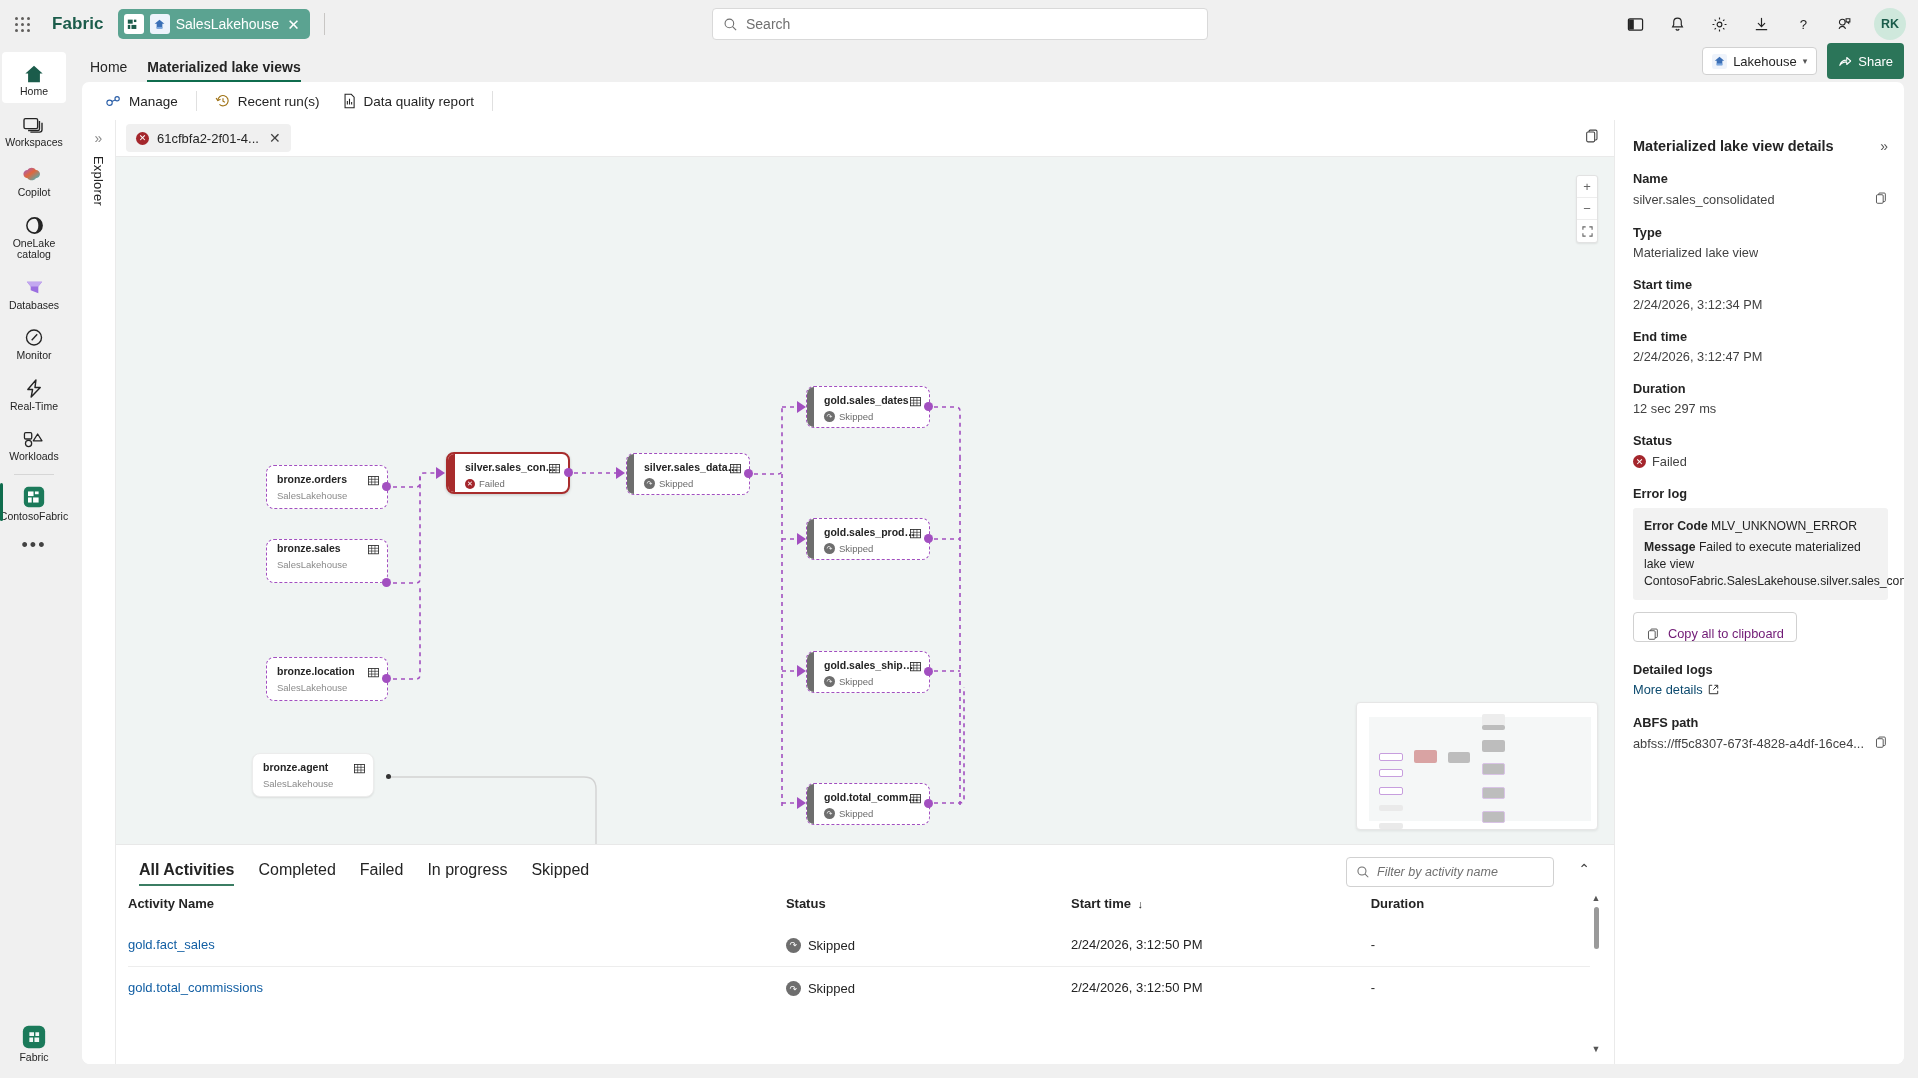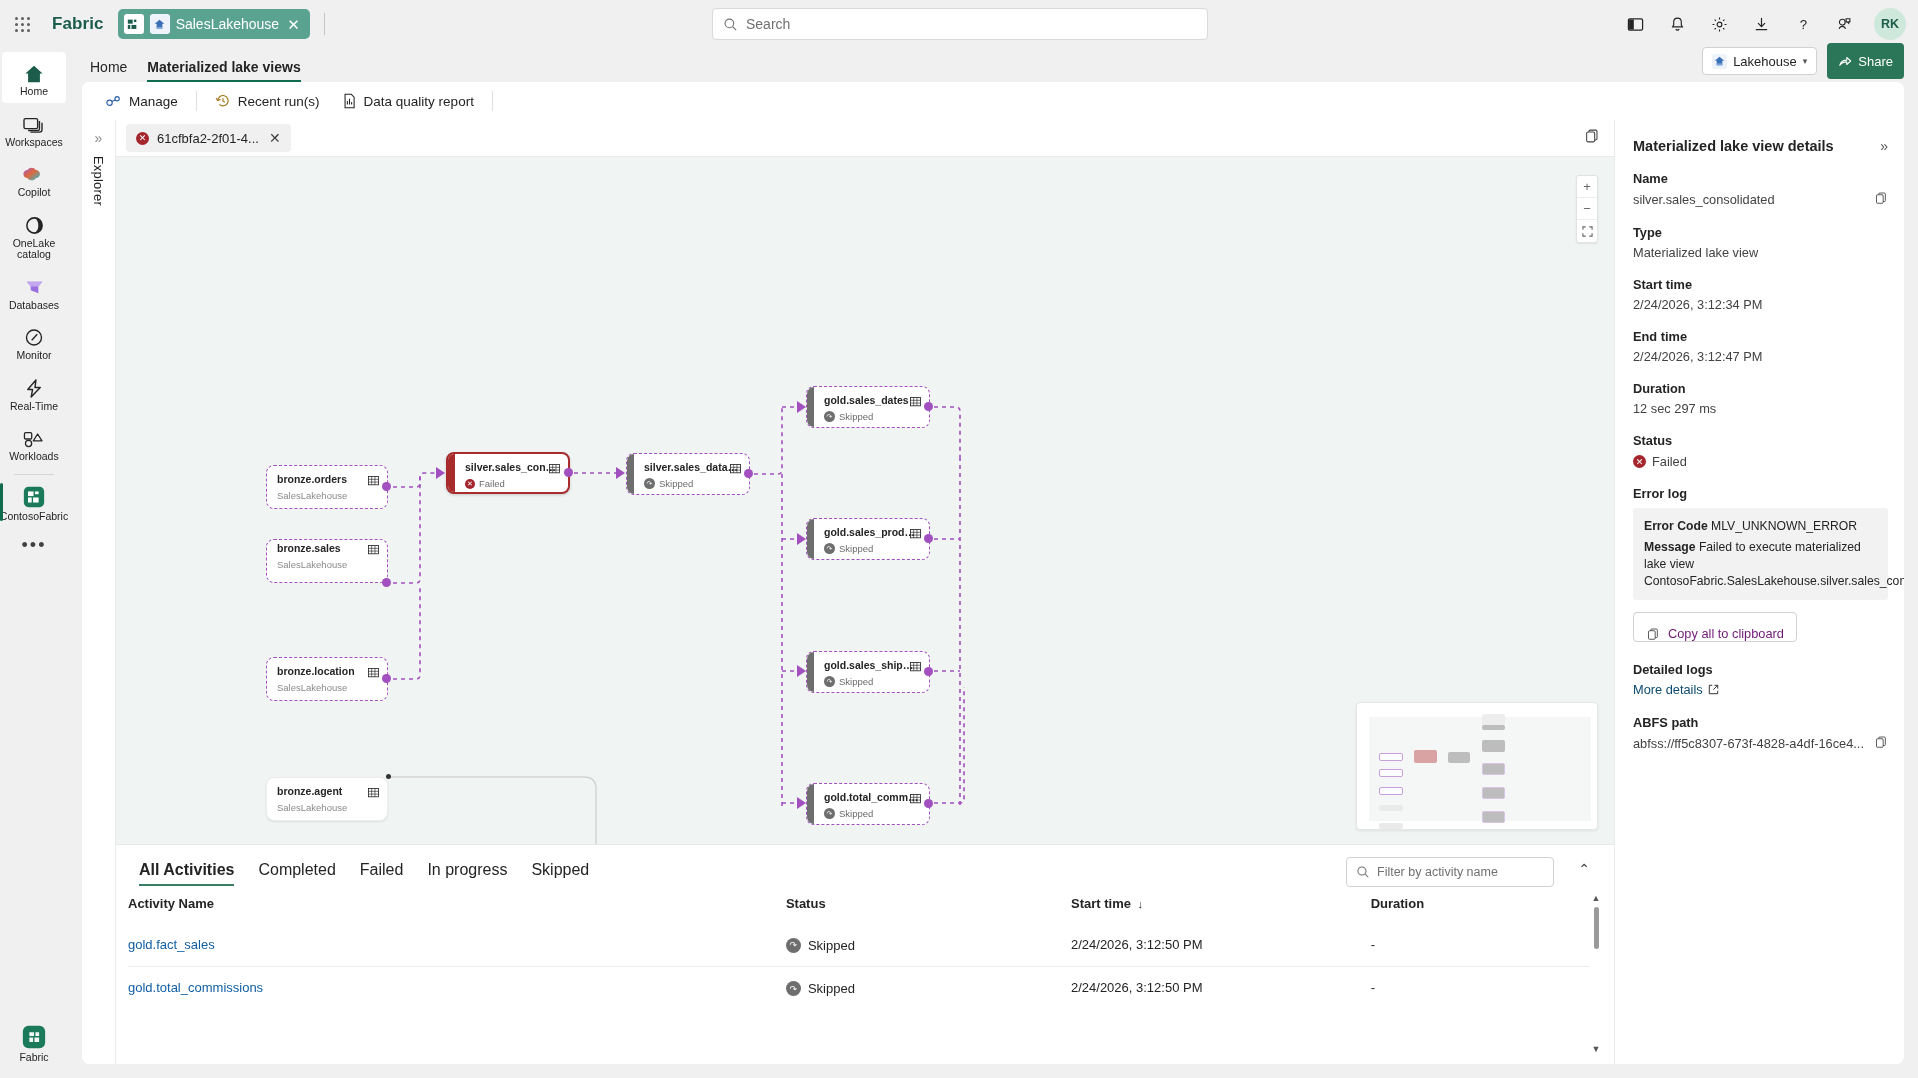--- a/index.html
+++ b/index.html
@@ -166,21 +166,21 @@
   .act-tabs { display: flex; align-items: center; gap: 2px; padding: 12px 0 0 12px; }
   .act-tab { font-size: 16px; color: #242424; padding: 4px 11px 9px; cursor: pointer; position: relative; }
   .act-tab.active { font-weight: 600; }
   .act-tab.active::after {
     content: ""; position: absolute; left: 11px; right: 11px; bottom: 2px; height: 2.5px; background: #3b7d63;
   }
   .filterbox {
     position: absolute; right: 60px; top: 12px; width: 208px; height: 30px; background: #fff;
     border: 1px solid #d1d1d1; border-radius: 4px; display: flex; align-items: center; gap: 7px; padding: 0 9px; cursor: text;
   }
-  .filterbox .ph { color: #707070; font-size: 12.5px; }
+  .filterbox .ph { color: #707070; font-size: 12.5px; font-style: italic; }
   .collapse-chev { position: absolute; right: 24px; top: 16px; color: #444; font-size: 14px; cursor: pointer; }
   table.acts { width: calc(100% - 36px); margin-left: 12px; border-collapse: collapse; table-layout: fixed; }
   table.acts th {
     text-align: left; font-size: 13px; font-weight: 600; color: #242424; padding: 8px 0 12px; }
   table.acts td { font-size: 13px; color: #242424; padding: 13px 0; border-top: 1px solid #ededed; }
   table.acts td.link { color: #115ea3; }
   table.acts tr.first td { border-top: none; }
   .col-a { width: 45%; } .col-b { width: 19.5%; } .col-c { width: 20.5%; } .col-d { width: 15%; }
   .sbar { position: absolute; right: 12px; top: 48px; bottom: 10px; width: 12px; display: flex; flex-direction: column; align-items: center; }
   .sbar .arw { font-size: 9px; color: #555; cursor: pointer; }
@@ -556,21 +556,21 @@
               <span class="tbl-ic">
                 <svg width="11" height="11" viewBox="0 0 12 12">
                     <rect x=".6" y=".6" width="10.8" height="9" fill="none" stroke="#242424" stroke-width=".9"></rect>
                     <path d="M.6 3.6h10.8M.6 6.6h10.8M4 .6v9M7.6 .6v9" stroke="#242424" stroke-width=".7"></path>
                   </svg>
               </span>
             </div>
           </div>
           <span class="dot" style="left:266px;top:517px"></span>
 
-          <div class="node plain" style="left:150px;top:596px;width:122px;height:44px;margin-top:24px;">
+          <div class="node plain" style="left:136px;top:596px;width:122px;height:44px;">
             <div class="body" style="position:relative">
               <div class="ttl">bronze.agent</div>
               <div class="sub">SalesLakehouse</div>
               <span class="tbl-ic">
                 <svg width="11" height="11" viewBox="0 0 12 12">
                     <rect x=".6" y=".6" width="10.8" height="9" fill="none" stroke="#242424" stroke-width=".9"></rect>
                     <path d="M.6 3.6h10.8M.6 6.6h10.8M4 .6v9M7.6 .6v9" stroke="#242424" stroke-width=".7"></path>
                   </svg>
               </span>
             </div>

